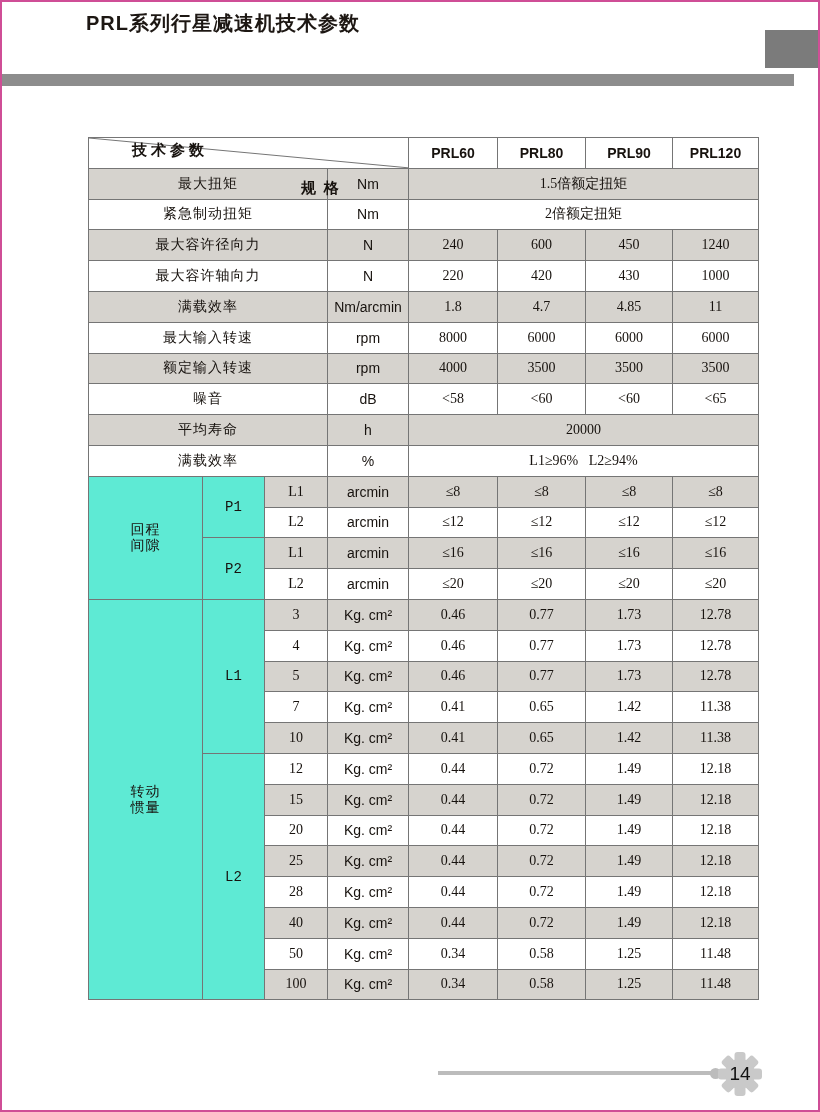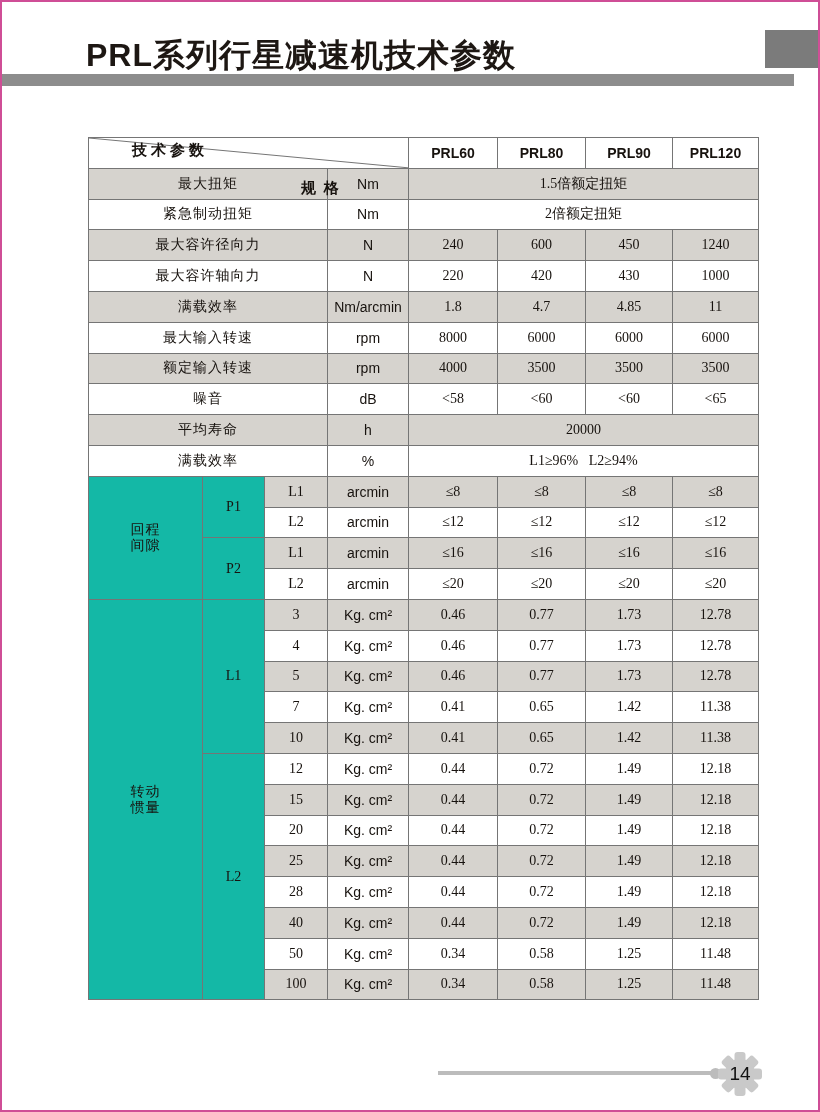--- a/index.html
+++ b/index.html
@@ -16,23 +16,23 @@
     position:relative;
     width:820px;height:1112px;
     box-sizing:border-box;
     border:2px solid var(--accent_border);
     background:#fff;
     font-family:"Liberation Serif",serif;
     overflow:hidden;
   }
   
   .doc-title{
-    position:absolute;left:84px;top:32px;margin:0;
+    position:absolute;left:84px;top:8px;margin:0;
     font-family:"Liberation Sans",sans-serif;
-    font-size:32px;font-weight:bold;color:#1d1713;
+    font-size:20px;font-weight:bold;color:#1d1713;
     letter-spacing:1px;white-space:nowrap;
   }
   .title-bar{
     position:absolute;left:0;top:72px;width:792px;height:12px;
     background:var(--bar_gray);
   }
   .title-square{
     position:absolute;right:0;top:28px;width:53px;height:38px;
     background:var(--square_gray);
   }
@@ -55,21 +55,21 @@
   .corner line{stroke:var(--grid_line);stroke-width:1;}
   .c-top{position:absolute;top:10px;left:212px;font-weight:bold;font-size:15px;letter-spacing:2px;white-space:nowrap;margin-top:32px;}
   .c-bot{position:absolute;bottom:9px;left:43px;font-weight:bold;font-size:15px;letter-spacing:4px;white-space:nowrap;}
   td.model{font-family:"Liberation Sans",sans-serif;font-size:15px;font-weight:bold;}
   td.lbl{font-size:15px;padding-right:92px;letter-spacing:1px;}
   td.unit{font-family:Liberation Sans, sans-serif;font-size:13px;}
   td.val{white-space:pre;}
   td.sec{font-size:15px;white-space:pre-line;line-height:1.95;letter-spacing:1px;}
   td.grp{font-size:14px;}
   tr.g td{background:var(--stripe_gray);}
-  tr.g td.plain, tr.w td.plain{background:#14b8a6;}
+  tr.g td.plain, tr.w td.plain{background:#5eead4;font-family:Liberation Mono, monospace;}
   
   .footer-line{position:absolute;left:436px;top:1069px;width:277px;height:4px;background:var(--line_gray);}
   .footer-dot{position:absolute;left:708px;top:1066px;width:11px;height:11px;border-radius:50%;background:var(--line_gray);}
   .page-badge{position:absolute;left:715px;top:1049px;width:46px;height:46px;}
   .page-badge svg{position:absolute;left:0;top:0;}
   .page-num{
     position:absolute;left:0;top:0;width:46px;height:46px;
     display:flex;align-items:center;justify-content:center;
     font-family:"Liberation Sans",sans-serif;font-size:19px;color:#111;
   }

